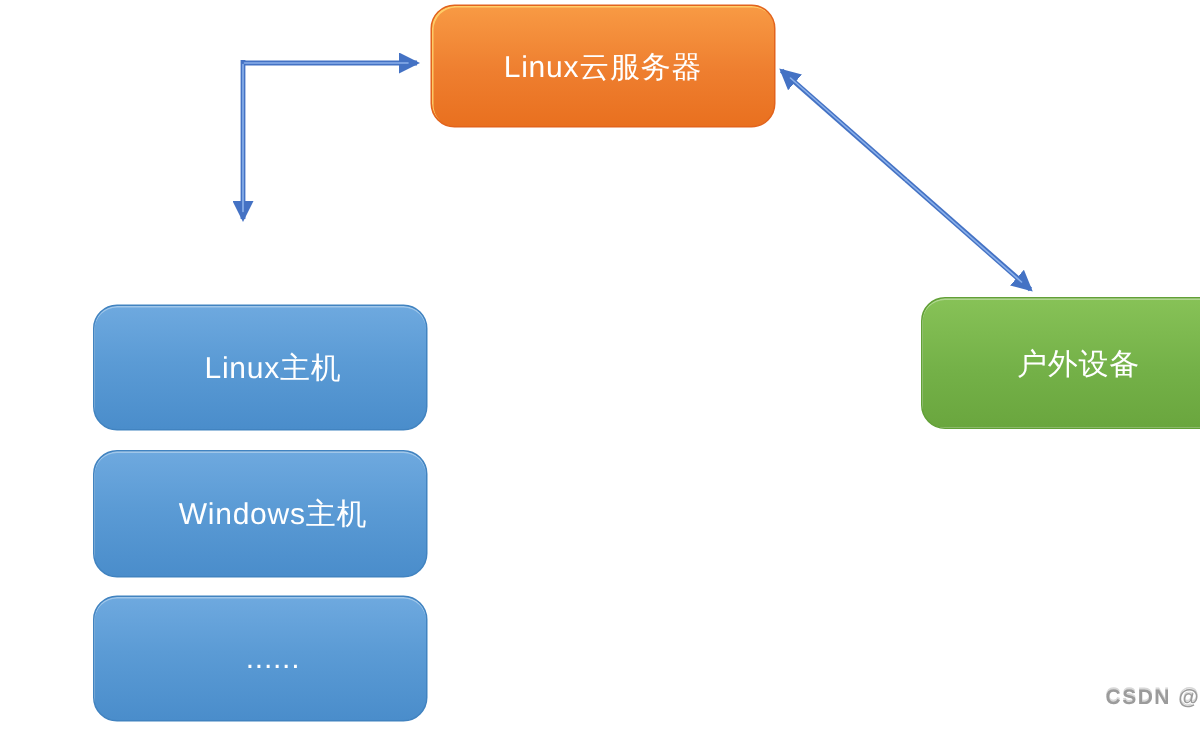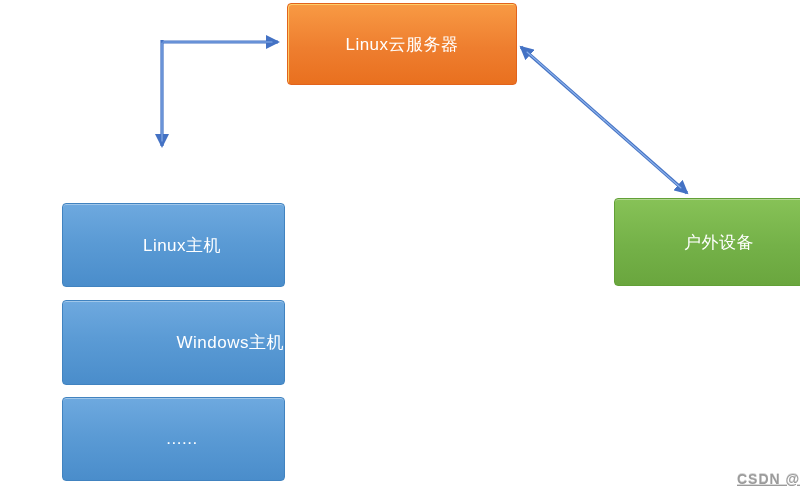--- a/index.html
+++ b/index.html
@@ -19,23 +19,23 @@
     left: 0;
     top: 0;
     pointer-events: none;
   }
   .node {
     position: absolute;
     display: flex;
     align-items: center;
     justify-content: center;
     box-sizing: border-box;
-    border-radius: 4px;
+    border-radius: 16px;
     color: #ffffff;
-    font-size: 17px;
+    font-size: 20px;
     letter-spacing: 0.5px;
     text-align: center;
   }
   .node .label {
     white-space: nowrap;
   }
   .node-orange {
     background: linear-gradient(180deg, #f89a44 0%, #ee7e2f 55%, #e9701f 100%);
     border: 1px solid #e2631c;
     box-shadow: inset 1px 1px 0 rgba(255, 214, 110, 0.85);
@@ -47,28 +47,27 @@
     padding-left: 17px;
   }
   .node-green {
     background: linear-gradient(180deg, #87c257 0%, #74b148 55%, #6aa63e 100%);
     border: 1px solid #62a037;
     box-shadow: inset 0 1px 0 rgba(255, 255, 255, 0.35);
   }
   .watermark {
     position: absolute;
     left: 737px;
-    top: 471px;
+    top: 456px;
     font-size: 14px;
     font-weight: bold;
     letter-spacing: 1px;
     color: #9b9b9b;
     text-shadow: 0 1px 0 #ffffff, 0 -1px 0 #d8d8d8;
     white-space: nowrap;
-    text-decoration: underline;
   }
 </style>
 </head>
 <body>
 
 <div id="canvas">
 
   <svg class="connectors" width="800" height="500" viewBox="0 0 800 500">
     <defs>
       <marker id="ah" markerUnits="userSpaceOnUse" markerWidth="16" markerHeight="14" refX="12" refY="7" orient="auto">
@@ -87,21 +86,21 @@
   </svg>
 
   <div class="node node-orange" style="left:287px; top:3px; width:230px; height:82px;">
     <span class="label">Linux云服务器</span>
   </div>
 
   <div class="node node-blue" style="left:62px; top:203px; width:223px; height:84px;">
     <span class="label">Linux主机</span>
   </div>
 
-  <div class="node node-blue" style="left:62px; top:300px; width:223px; height:85px;justify-content:flex-end;">
+  <div class="node node-blue" style="left:62px; top:300px; width:223px; height:85px;">
     <span class="label">Windows主机</span>
   </div>
 
   <div class="node node-blue" style="left:62px; top:397px; width:223px; height:84px;">
     <span class="label">......</span>
   </div>
 
   <div class="node node-green" style="left:614px; top:198px; width:210px; height:88px;">
     <span class="label">户外设备</span>
   </div>

